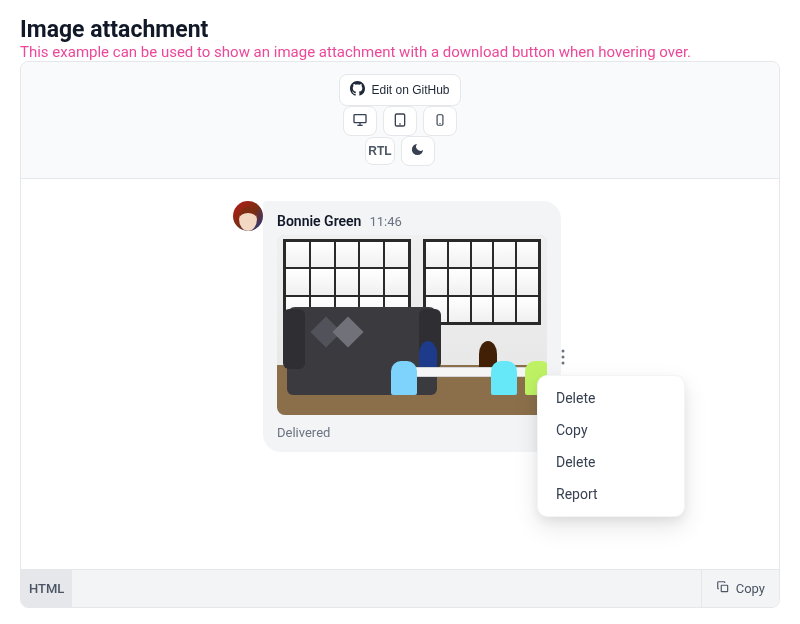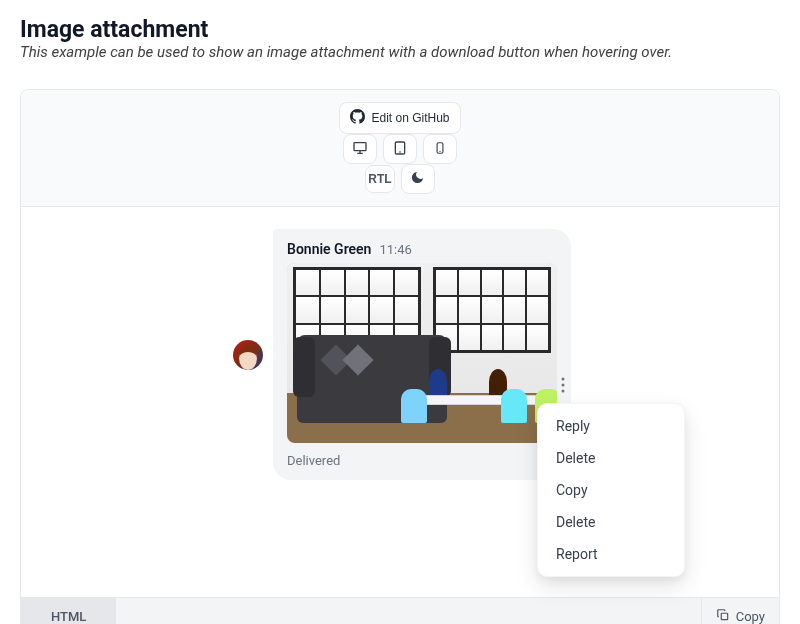--- a/index.html
+++ b/index.html
@@ -10,23 +10,21 @@
       padding: 16px 20px;
     }
     .page-title {
       font-size: 23px;
       font-weight: 700;
       color: #111827;
       margin-bottom: 0;
     }
     .page-desc {
       font-size: 15px;
-      color: #404040;
-      margin-bottom: 28px;
-      font-style: italic;
+      color: #ec4899;
     }
     .example-box {
       border: 1px solid #e5e7eb;
       border-radius: 8px;
       overflow: hidden;
     }
     .toolbar {
       display: flex;
       align-items: center;
       padding: 12px 16px;
@@ -73,22 +71,21 @@
       cursor: pointer;
     }
     .preview {
       background: #fff;
       min-height: 390px;
       padding: 22px 20px;
       position: relative;
     }
     .chat-row {
       display: flex;
-      align-items: center;
-      gap: 10px;
+      align-items: flex-start;
       margin-left: 192px;
       position: relative;
     }
     .avatar {
       width: 30px;
       height: 30px;
       border-radius: 50%;
       background: linear-gradient(135deg, #b91c1c 0%, #7c2d12 50%, #1e3a8a 100%);
       flex-shrink: 0;
       position: relative;
@@ -197,21 +194,21 @@
     }
     .code-bar {
       display: flex;
       align-items: center;
       justify-content: space-between;
       background: #f3f4f6;
       border-top: 1px solid #e5e7eb;
       height: 38px;
     }
     .code-tab {
-      padding: 0 30px;
+      padding: 0 8px;
       height: 100%;
       display: flex;
       align-items: center;
       font-size: 13px;
       font-weight: 500;
       color: #4b5563;
       background: #e5e7eb;
       cursor: pointer;
     }
     .copy-btn {
@@ -346,21 +343,20 @@
       <div class="more-btn">
         <span>
           <svg width="4" height="16" viewBox="0 0 4 16" fill="currentColor">
               <circle cx="2" cy="2" r="1.5"></circle>
               <circle cx="2" cy="8" r="1.5"></circle>
               <circle cx="2" cy="14" r="1.5"></circle>
             </svg>
         </span>
       </div>
       <div class="dropdown">
-        <div class="dropdown-item">Reply</div>
         <div class="dropdown-item">Delete</div>
         <div class="dropdown-item">Copy</div>
         <div class="dropdown-item">Delete</div>
         <div class="dropdown-item">Report</div>
       </div>
     </div>
   </div>
 
   <div class="code-bar">
     <div class="code-tab">HTML</div>

